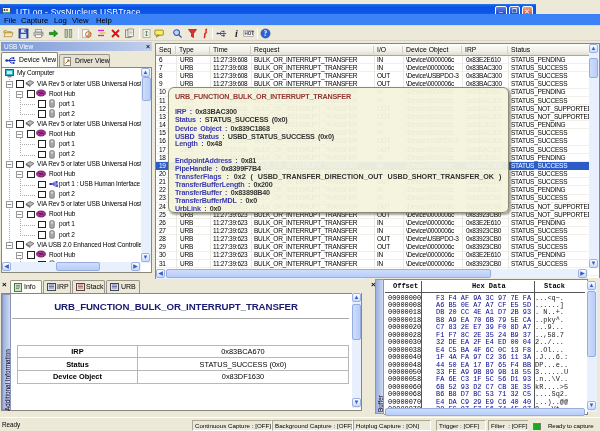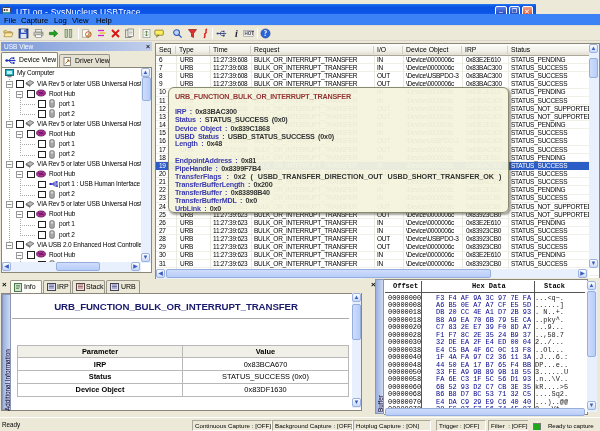--- a/index.html
+++ b/index.html
@@ -742,24 +742,20 @@
  </div>
  <div id="blbox"></div>
  <div id="blvert">
       <span>Additional Information</span>
     </div>
  <div style="position:absolute;left:11px;top:14.5px;width:340px;height:116px;background:#fff;overflow:hidden">
   <div id="bltitle">URB_FUNCTION_BULK_OR_INTERRUPT_TRANSFER</div>
   <div id="blrule"></div>
   <table id="bltable">
    <tbody>
-          <tr class="hd">
-            <td class="hd" style="width:165px">Parameter</td>
-            <td class="hd">Value</td>
-          </tr>
    <tr>
             <td class="pc">IRP</td>
             <td>0x83BCA670</td>
           </tr>
    <tr>
             <td class="pc">Status</td>
             <td>STATUS_SUCCESS (0x0)</td>
           </tr>
    <tr>
             <td class="pc">Device Object</td>

